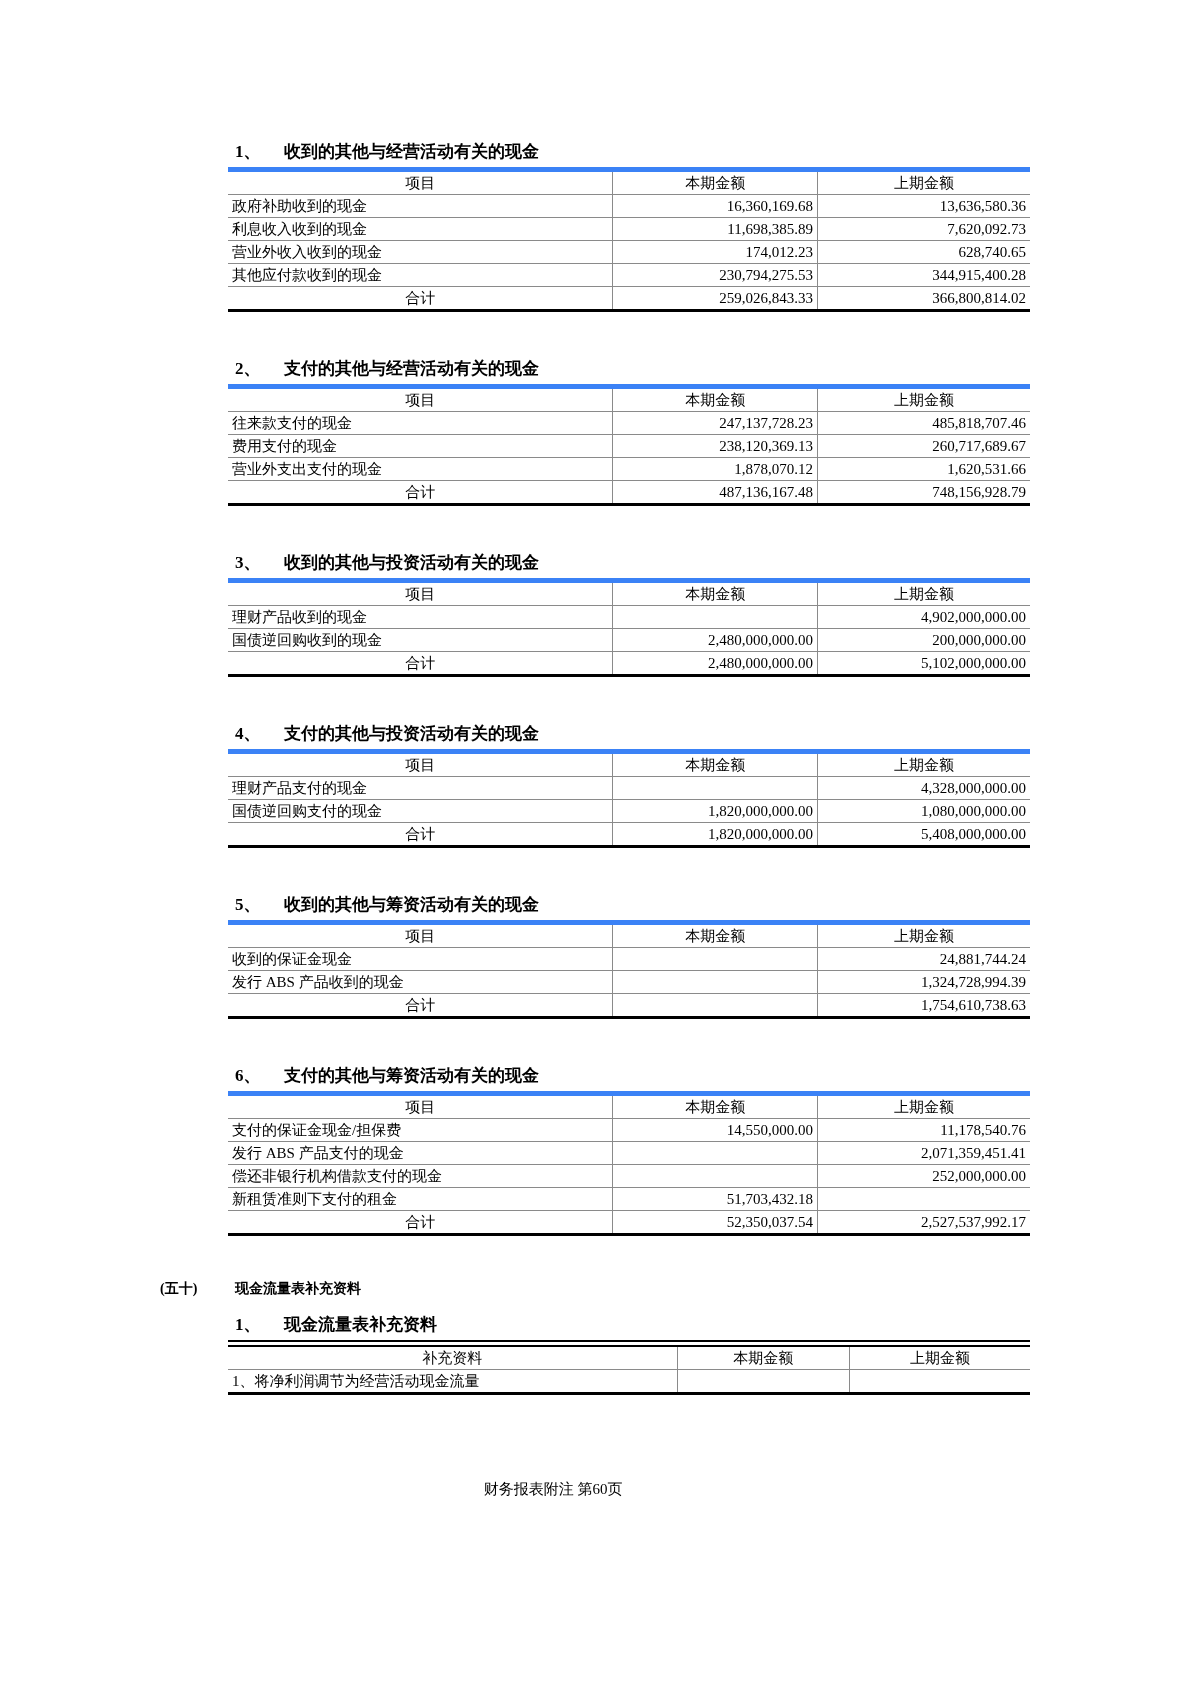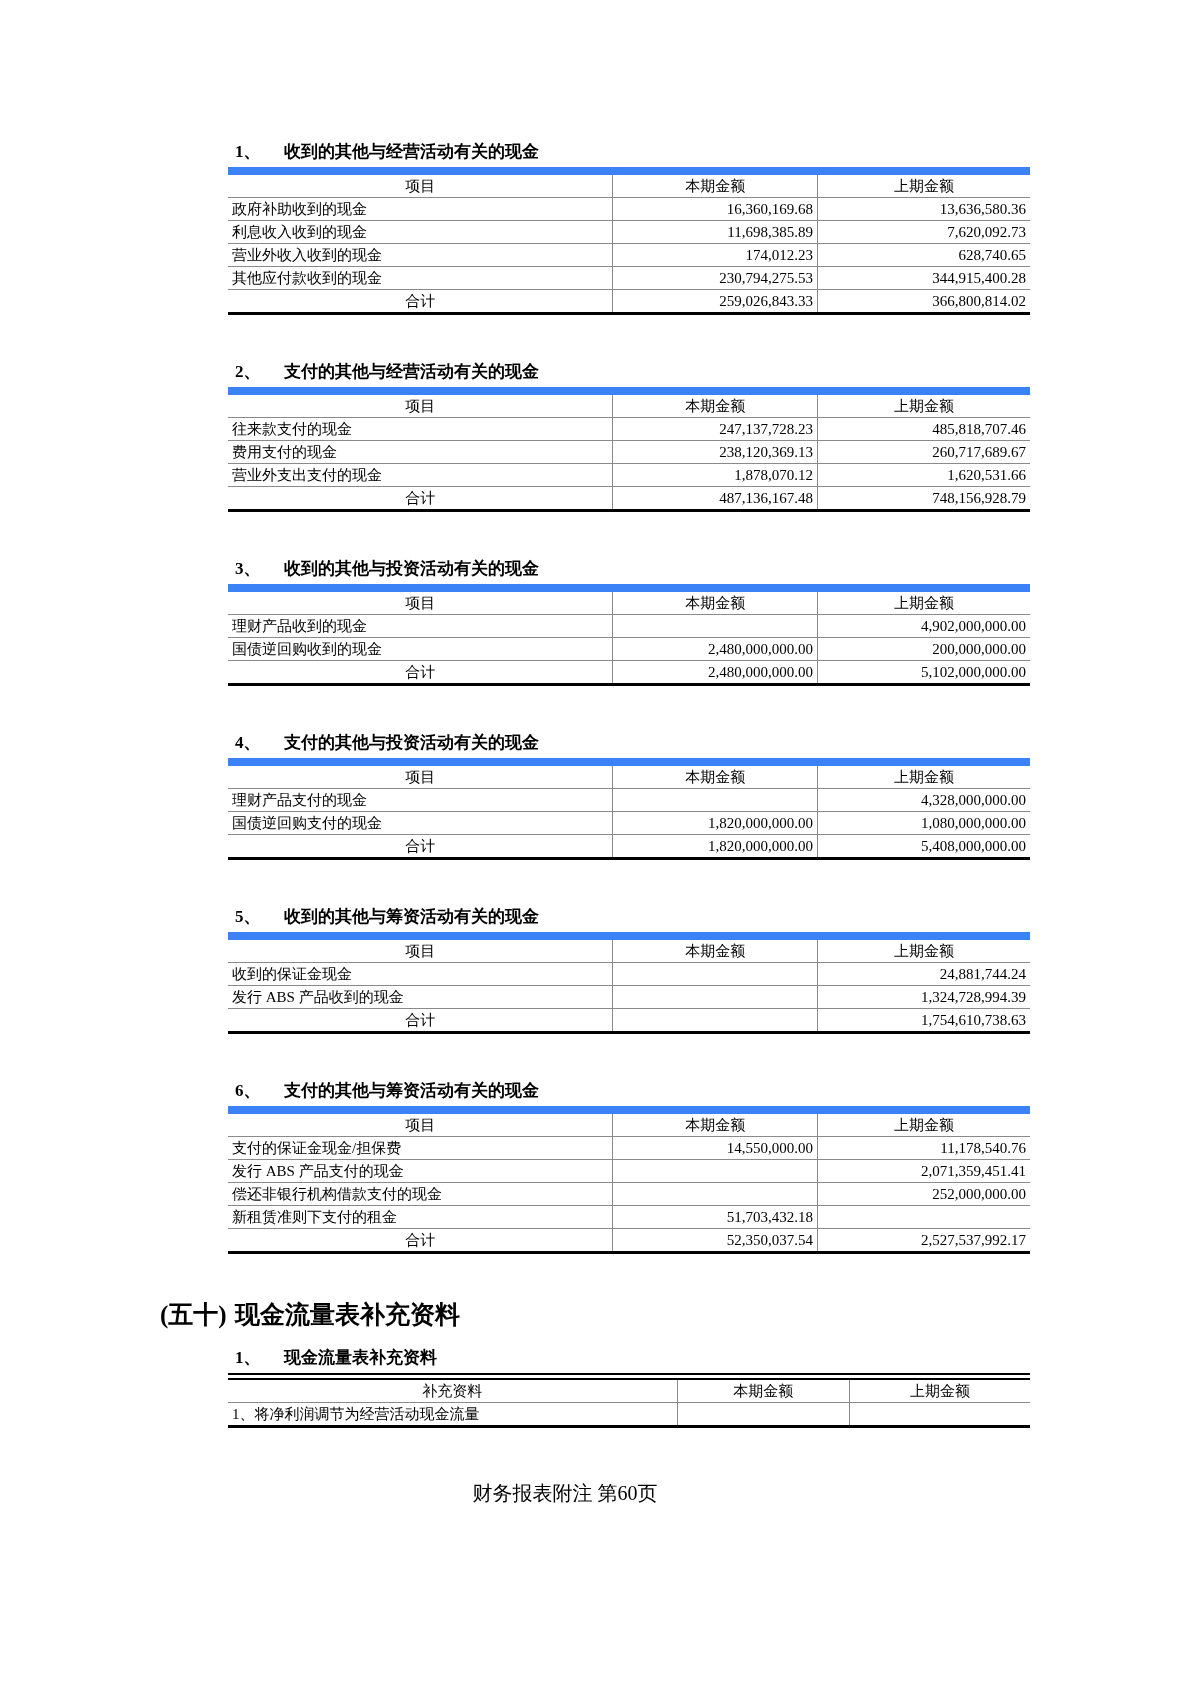--- a/index.html
+++ b/index.html
@@ -25,21 +25,21 @@
     font-size: 17px;
     line-height: 21px;
     margin-bottom: 5px;
   }
   .sec-num { width: 56px; padding-left: 7px; box-sizing: border-box; flex: 0 0 auto; }
   .sec-text { flex: 1 1 auto; }
 
   table.fin-table {
     width: 100%;
     border-collapse: collapse;
-    border-top: 8px solid #3b82f6;
+    border-top: 5px solid #3b82f6;
     border-bottom: 3px solid #000;
     table-layout: fixed;
   }
   table.fin-table.supp { border-top: 7px double #000; }
 
   .fin-table col.c1 { width: 48%; }
   .fin-table col.c2 { width: 25.5%; }
   .fin-table col.c3 { width: 26.5%; }
   .fin-table.supp col.c1 { width: 56%; }
   .fin-table.supp col.c2 { width: 21.5%; }
@@ -60,34 +60,34 @@
   .fin-table tbody tr:last-child td { border-bottom: none; }
 
   .cell-label { text-align: left; padding-left: 11px; }
   .cell-num { text-align: right; padding-right: 14px; }
   tr.total-row .cell-label { text-align: center; padding-left: 4px; }
 
   .supp-heading {
     display: flex;
     align-items: baseline;
     font-weight: 700;
-    font-size: 25px;
+    font-size: 14px;
     margin-left: -68px;
     margin-bottom: 16px;
     margin-top: -2px;
   }
   .supp-heading-num { width: 75px; flex: 0 0 auto; }
 
   .footer {
     position: absolute;
     top: 1480px;
-    left: 12px;
+    left: 0;
     width: 1106px;
     text-align: center;
-    font-size: 20px;
+    font-size: 15px;
   }
 </style>
 </head>
 <body>
 
 <div class="page">
   <div class="content">
 
     <div id="sections-mount">
   <section class="block">

